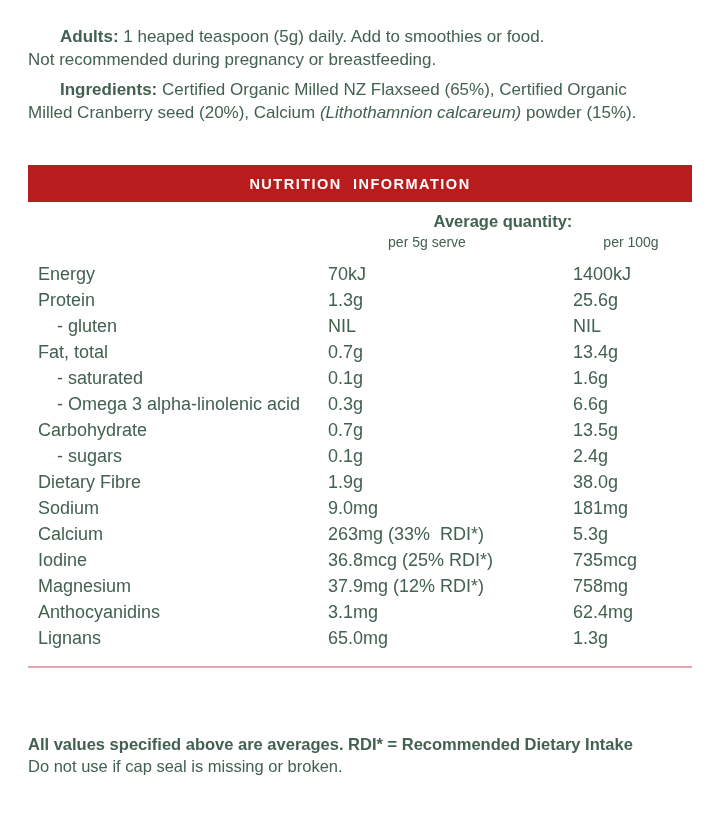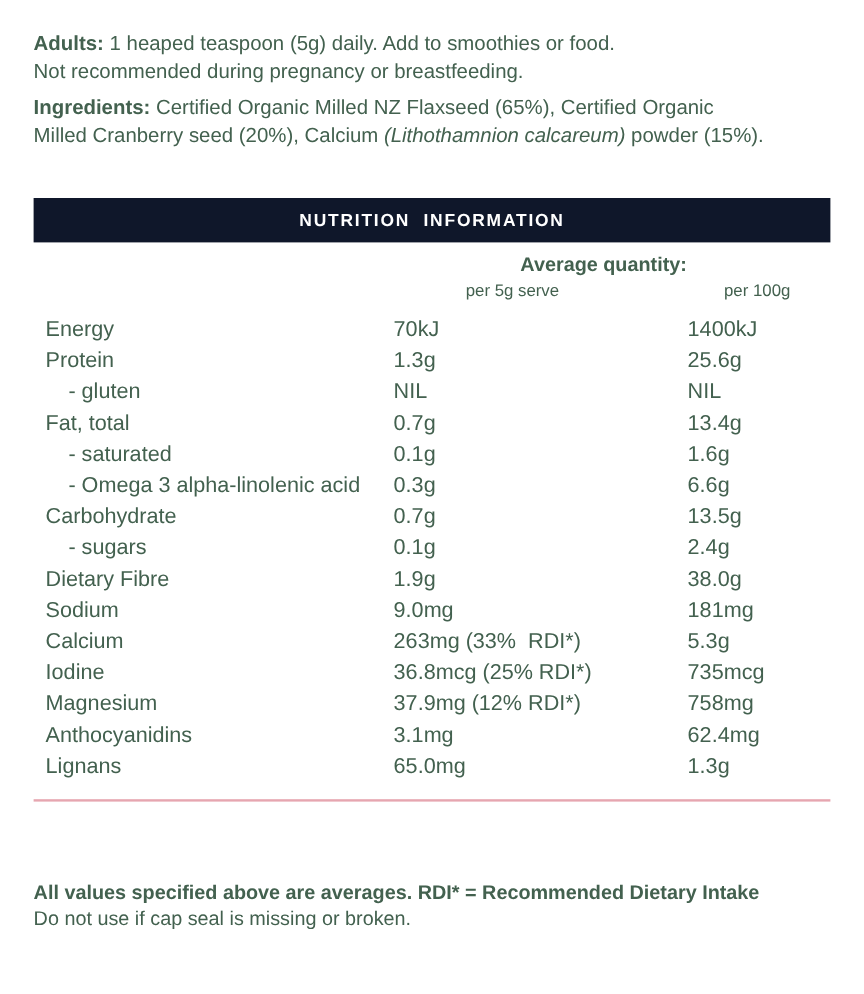--- a/index.html
+++ b/index.html
@@ -18,31 +18,31 @@
     position: absolute;
     left: 28px;
     top: 25px;
     width: 660px;
     font-size: 17px;
     line-height: 23px;
   }
   .intro p { margin: 0; }
   .intro p + p { margin-top: 7px; }
   .line { display: block; }
-  b { font-weight: bold; }
+  b { font-weight: bold; margin-left: 32px; }
   i { font-style: italic; }
 
   
   .bar {
     position: absolute;
     left: 28px;
     top: 165px;
     width: 664px;
     height: 37px;
-    background: #0f172a;
+    background: #b91c1c;
     color: #ffffff;
     font-weight: bold;
     font-size: 14.5px;
     letter-spacing: 1.5px;
     text-align: center;
     line-height: 38px;
     white-space: pre;
   }
 
   

